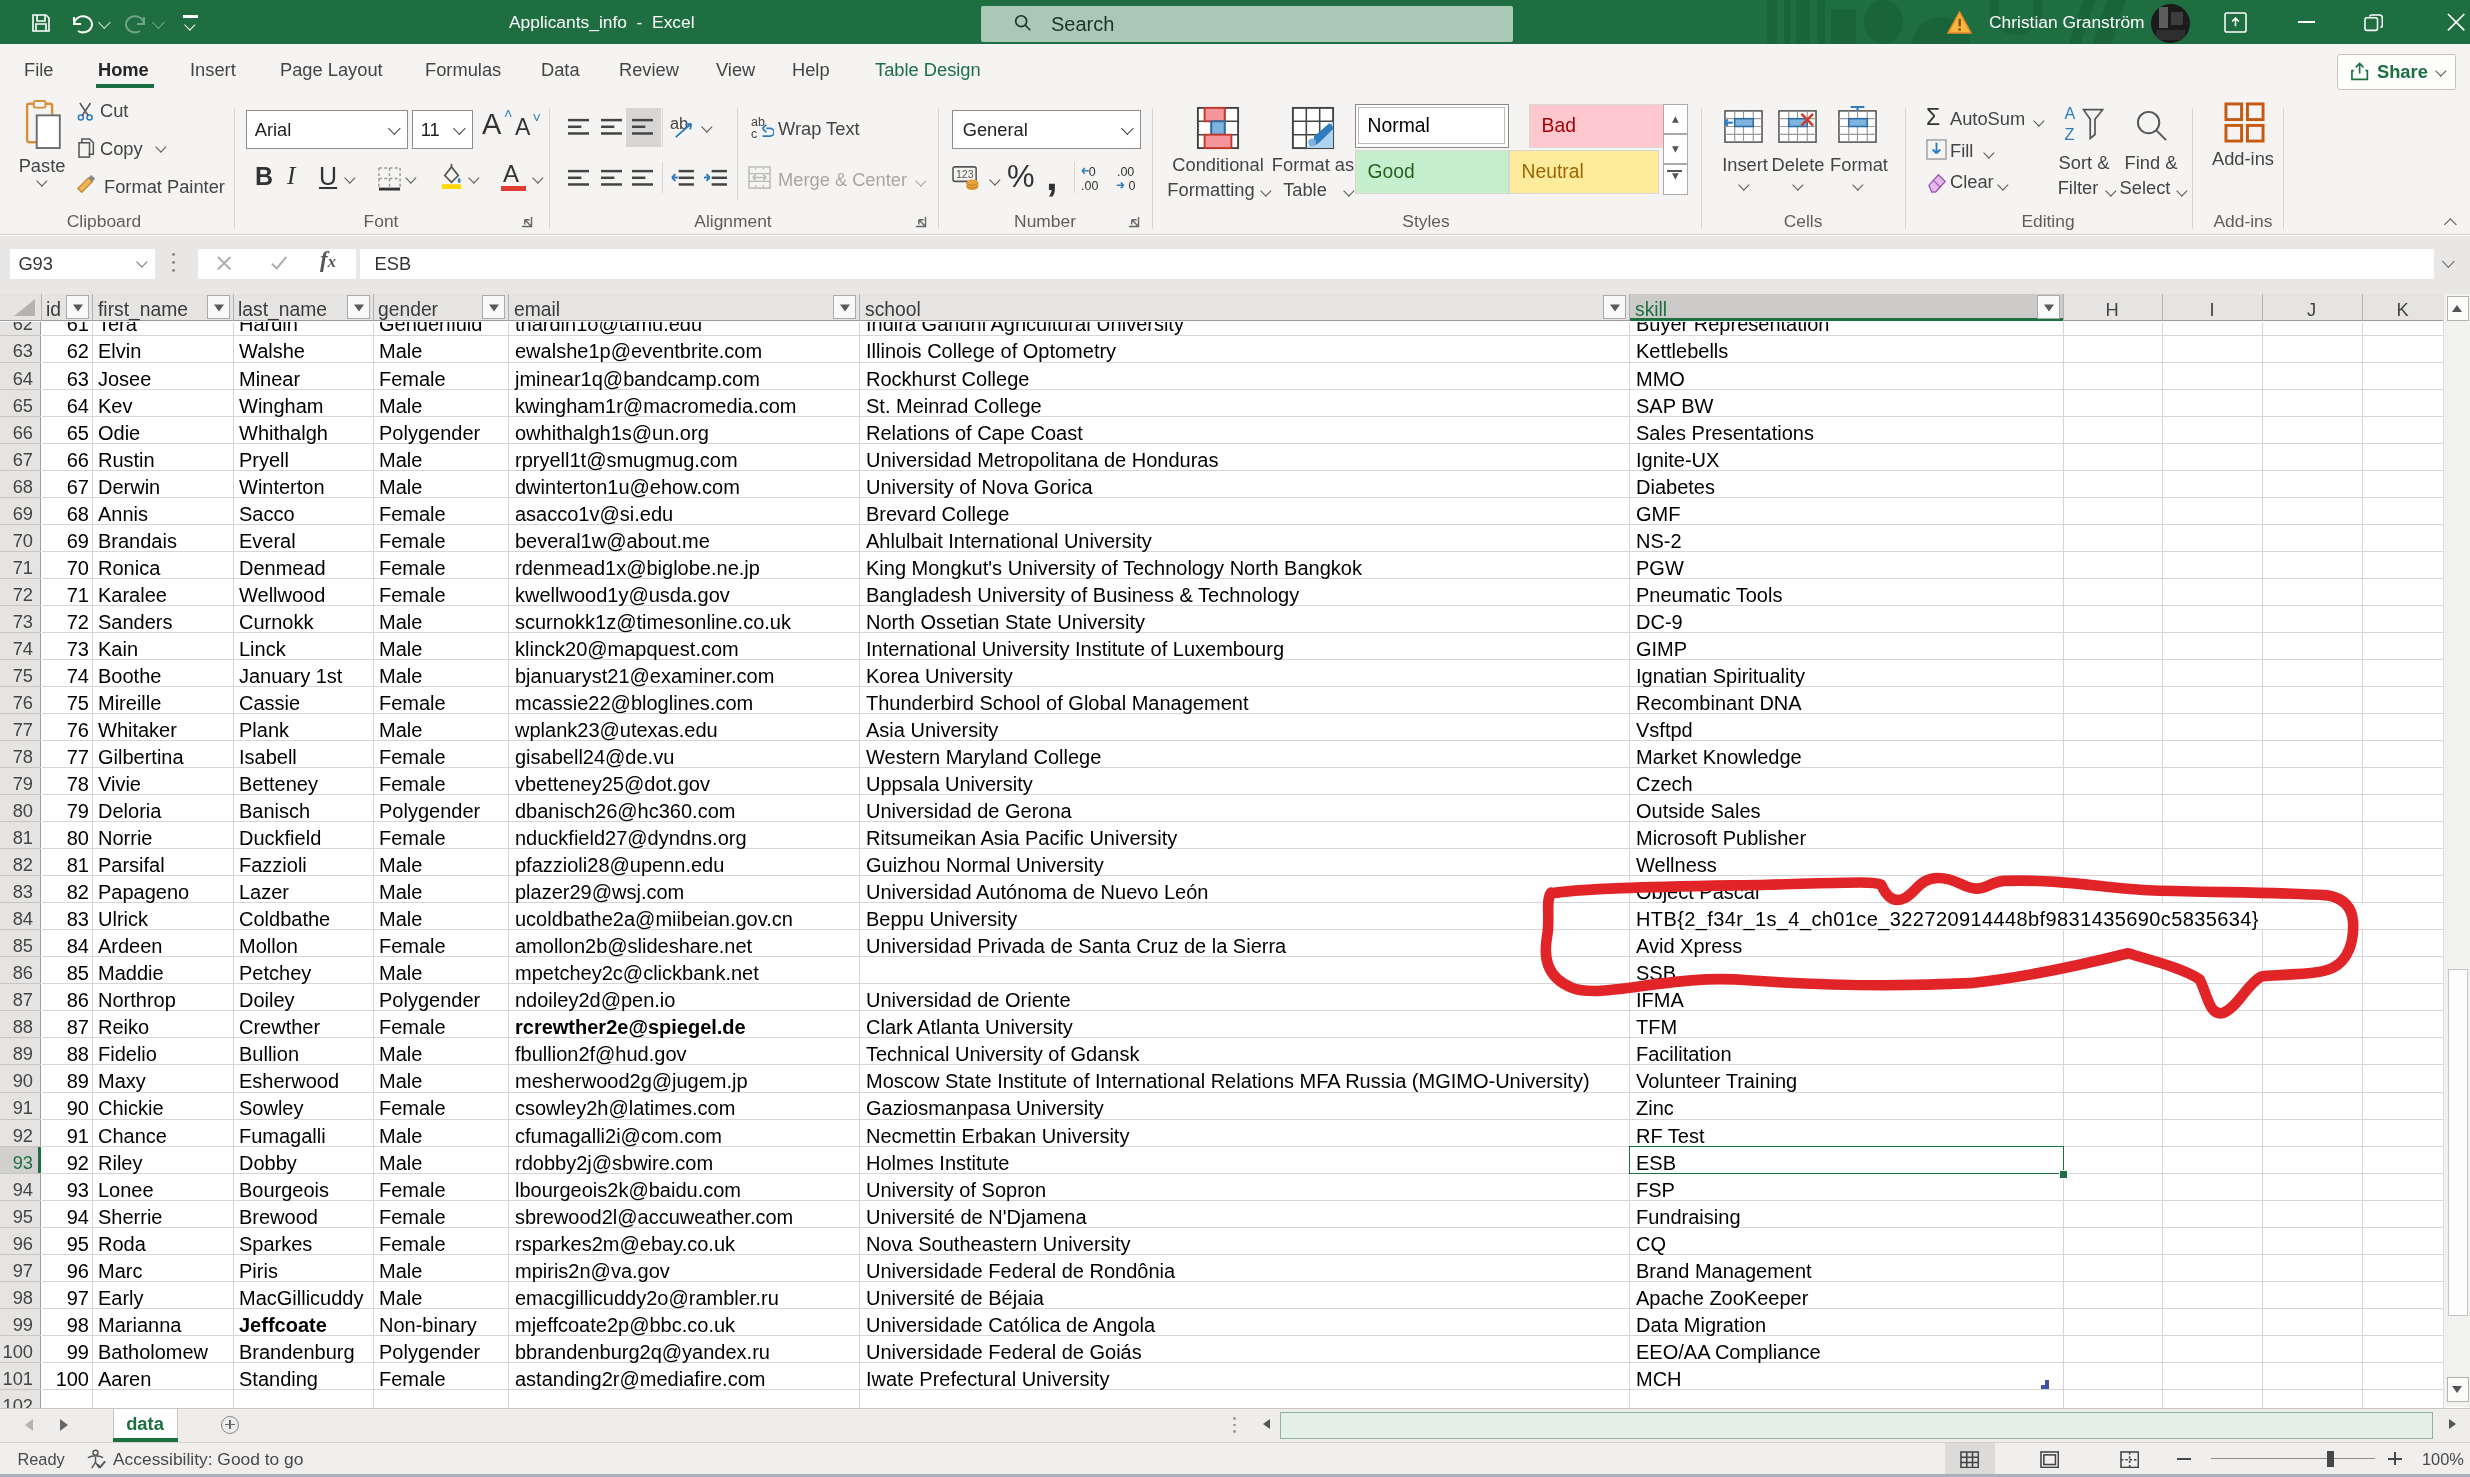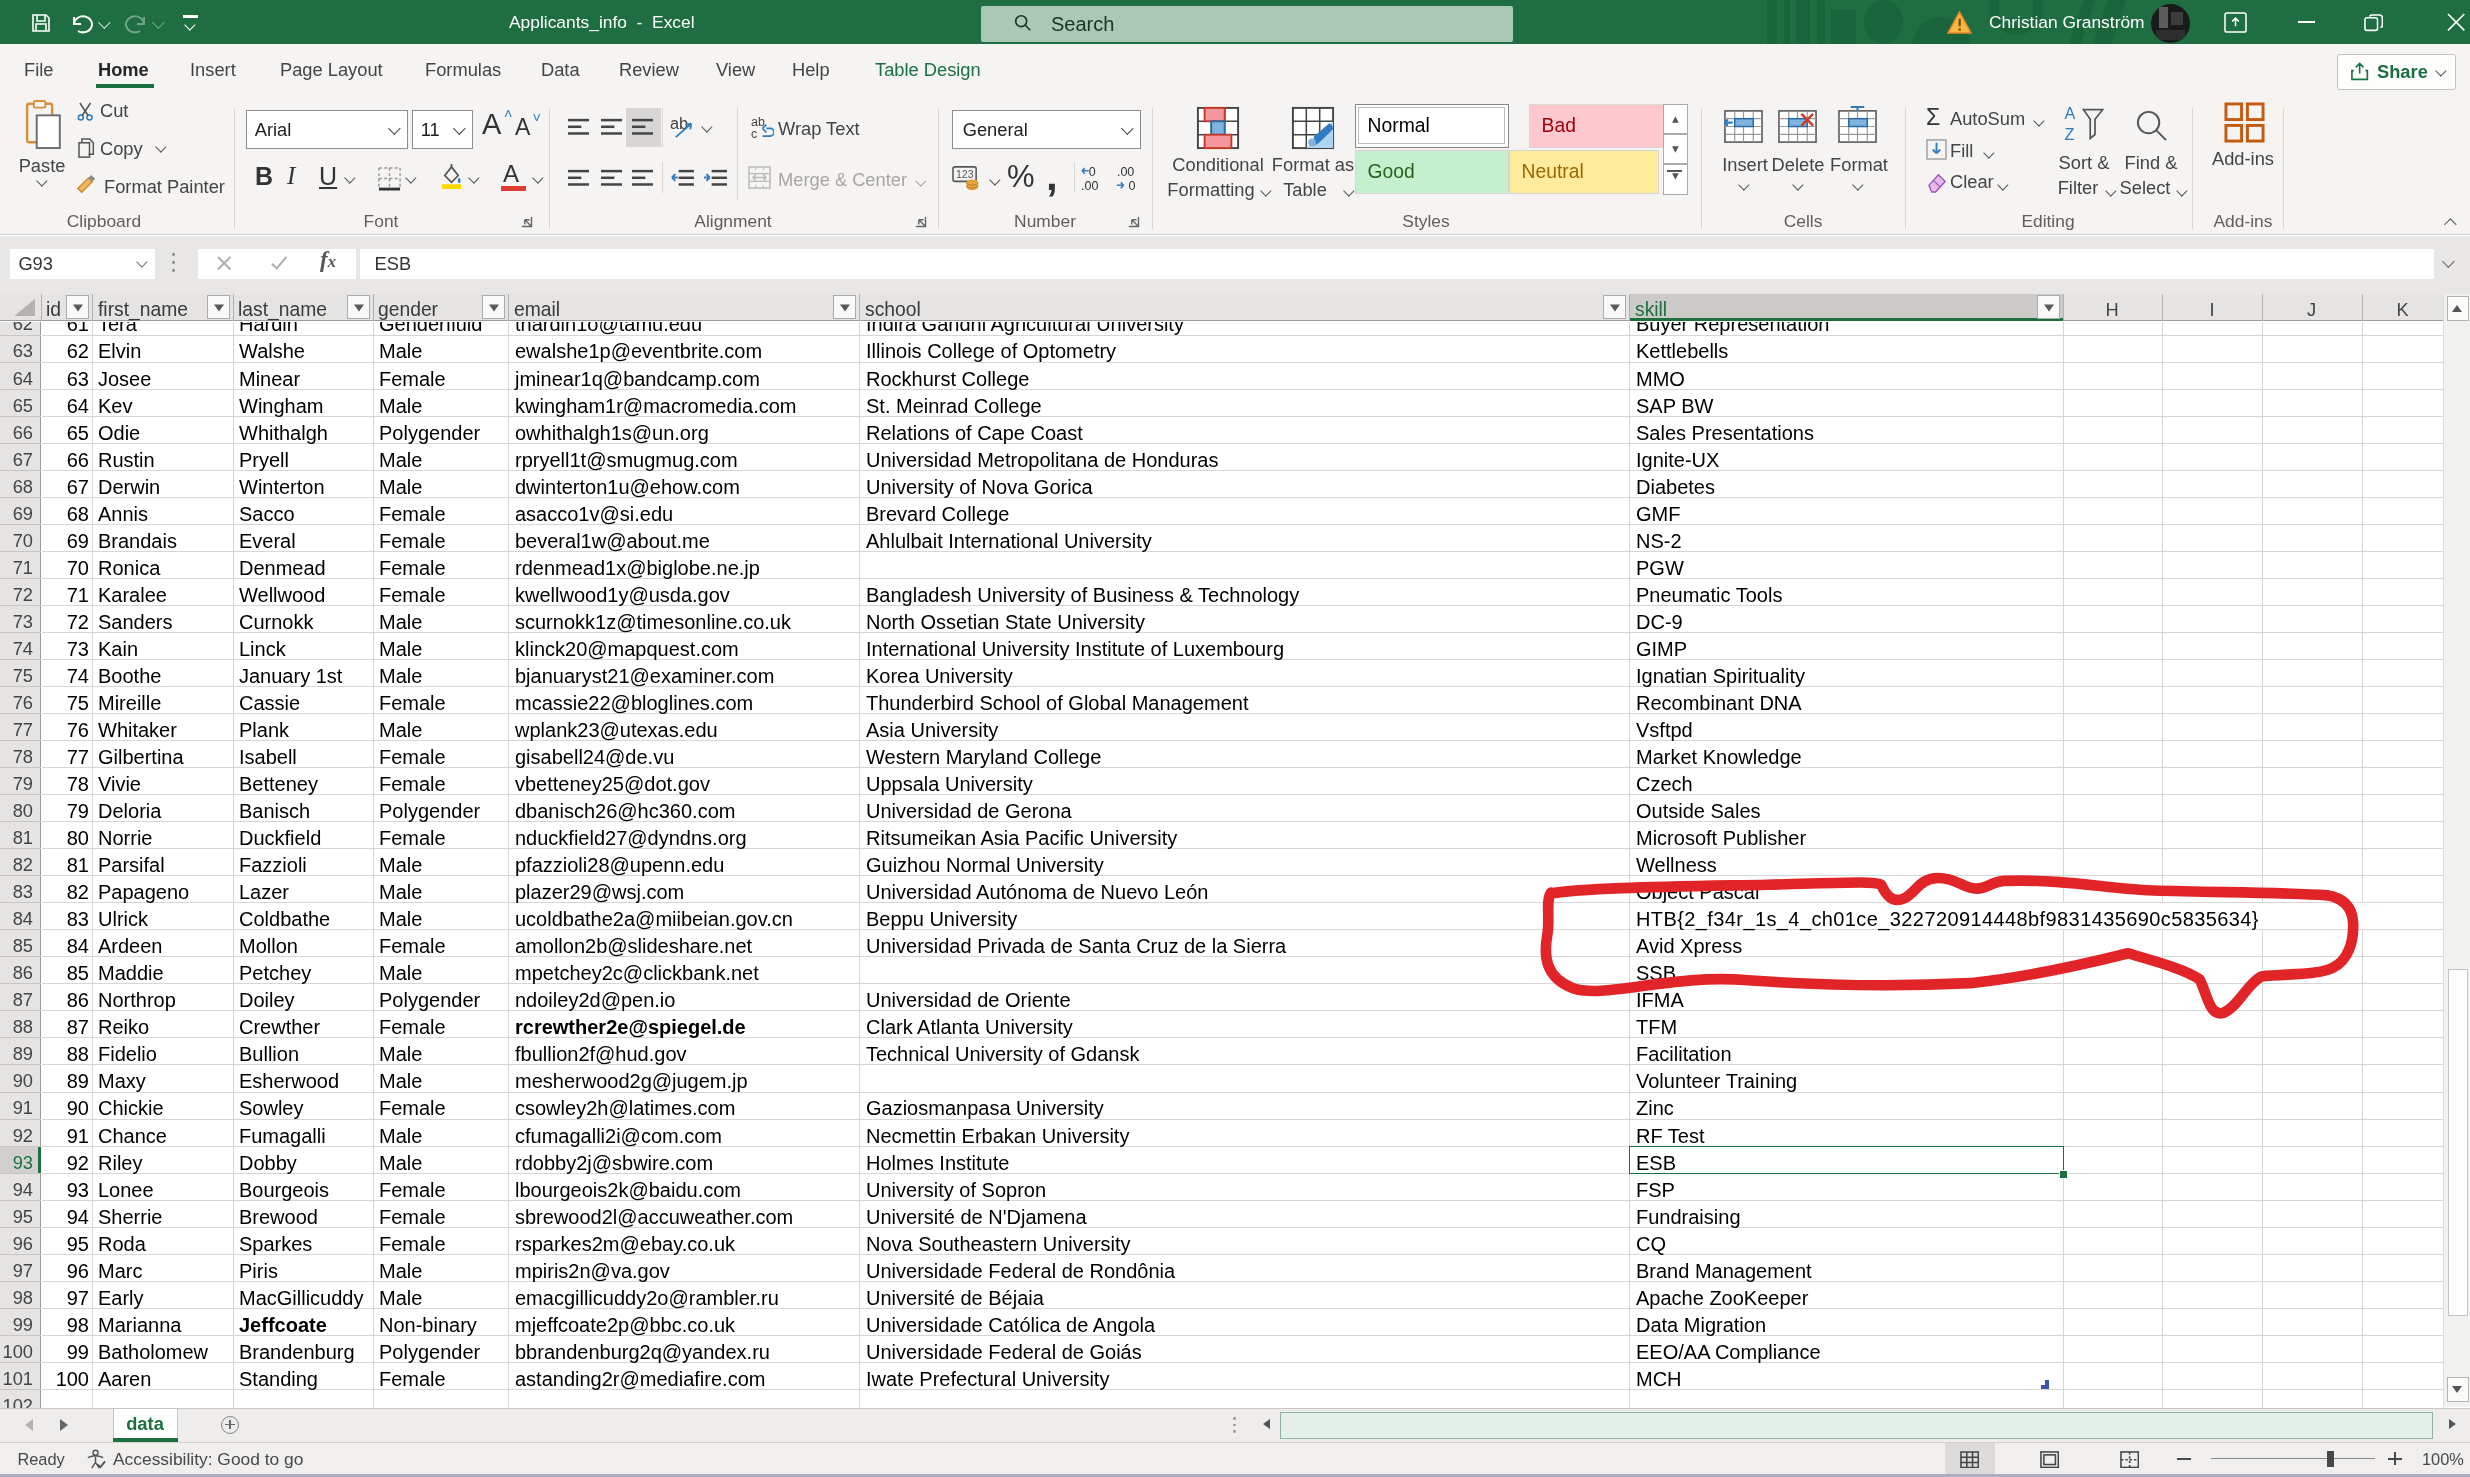--- a/index.html
+++ b/index.html
@@ -525,20 +525,21 @@
 <div class="cell" style="left:866px;top:203px;">Ahlulbait International University</div>
 <div class="cell" style="left:1636px;top:203px;">NS-2</div>
 <div class="gn" style="left:0;top:230px;width:33px;">71</div>
 <div class="ab" style="left:0;top:256px;width:41px;height:1px;background:#c8c6c4;"></div>
 <div class="gl" style="left:42px;top:256px;width:2401px;height:1px;"></div>
 <div class="cell" style="left:41px;top:230px;width:48px;text-align:right;">70</div>
 <div class="cell" style="left:98px;top:230px;">Ronica</div>
 <div class="cell" style="left:239px;top:230px;">Denmead</div>
 <div class="cell" style="left:379px;top:230px;">Female</div>
 <div class="cell" style="left:515px;top:230px;">rdenmead1x@biglobe.ne.jp</div>
+<div class="cell" style="left:866px;top:230px;">King Mongkut's University of Technology North Bangkok</div>
 <div class="cell" style="left:1636px;top:230px;">PGW</div>
 <div class="gn" style="left:0;top:257px;width:33px;">72</div>
 <div class="ab" style="left:0;top:283px;width:41px;height:1px;background:#c8c6c4;"></div>
 <div class="gl" style="left:42px;top:283px;width:2401px;height:1px;"></div>
 <div class="cell" style="left:41px;top:257px;width:48px;text-align:right;">71</div>
 <div class="cell" style="left:98px;top:257px;">Karalee</div>
 <div class="cell" style="left:239px;top:257px;">Wellwood</div>
 <div class="cell" style="left:379px;top:257px;">Female</div>
 <div class="cell" style="left:515px;top:257px;">kwellwood1y@usda.gov</div>
 <div class="cell" style="left:866px;top:257px;">Bangladesh University of Business &amp; Technology</div>
@@ -714,20 +715,21 @@
 <div class="cell" style="left:866px;top:716px;">Technical University of Gdansk</div>
 <div class="cell" style="left:1636px;top:716px;">Facilitation</div>
 <div class="gn" style="left:0;top:743px;width:33px;">90</div>
 <div class="ab" style="left:0;top:770px;width:41px;height:1px;background:#c8c6c4;"></div>
 <div class="gl" style="left:42px;top:770px;width:2401px;height:1px;"></div>
 <div class="cell" style="left:41px;top:743px;width:48px;text-align:right;">89</div>
 <div class="cell" style="left:98px;top:743px;">Maxy</div>
 <div class="cell" style="left:239px;top:743px;">Esherwood</div>
 <div class="cell" style="left:379px;top:743px;">Male</div>
 <div class="cell" style="left:515px;top:743px;">mesherwood2g@jugem.jp</div>
+<div class="cell" style="left:866px;top:743px;">Moscow State Institute of International Relations MFA Russia (MGIMO-University)</div>
 <div class="cell" style="left:1636px;top:743px;">Volunteer Training</div>
 <div class="gn" style="left:0;top:770px;width:33px;">91</div>
 <div class="ab" style="left:0;top:797px;width:41px;height:1px;background:#c8c6c4;"></div>
 <div class="gl" style="left:42px;top:797px;width:2401px;height:1px;"></div>
 <div class="cell" style="left:41px;top:770px;width:48px;text-align:right;">90</div>
 <div class="cell" style="left:98px;top:770px;">Chickie</div>
 <div class="cell" style="left:239px;top:770px;">Sowley</div>
 <div class="cell" style="left:379px;top:770px;">Female</div>
 <div class="cell" style="left:515px;top:770px;">csowley2h@latimes.com</div>
 <div class="cell" style="left:866px;top:770px;">Gaziosmanpasa University</div>

